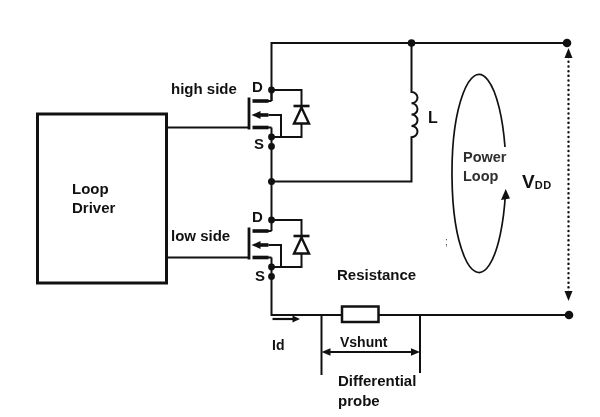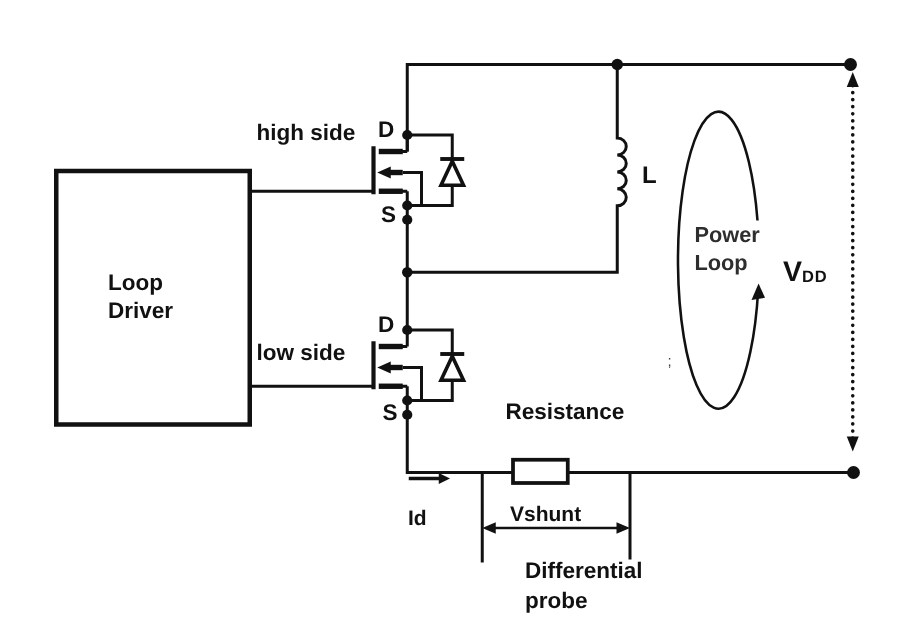--- a/index.html
+++ b/index.html
@@ -137,21 +137,21 @@
   <div class="lbl" style="left:522px;top:144px;margin-top:28px;">
     <span class="vdd-main">V</span><span class="vdd-sub">DD</span>
   </div>
 
   <div class="lbl two-line" style="left:337px;top:264px;line-height:21px;">
     <span>Resistance</span>
   </div>
 
   <div class="lbl small" style="left:340px;top:333px;">Vshunt</div>
 
-  <div class="lbl two-line" style="left:350px;top:371px;line-height:19.5px;">
+  <div class="lbl two-line" style="left:338px;top:371px;line-height:19.5px;">
     <span>Differential</span>
     <span>probe</span>
   </div>
 
   <div class="lbl small" style="left:272px;top:336px;">Id</div>
 
   <div class="lbl artifact" style="left:445px;top:232px;">;</div>
 </div>
 
 </body></html>

